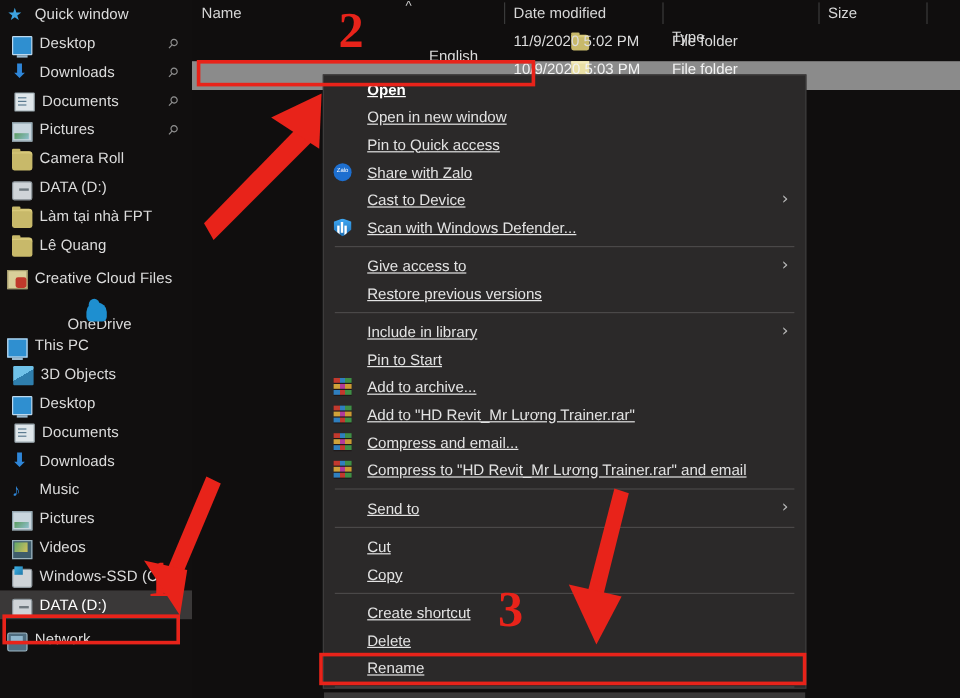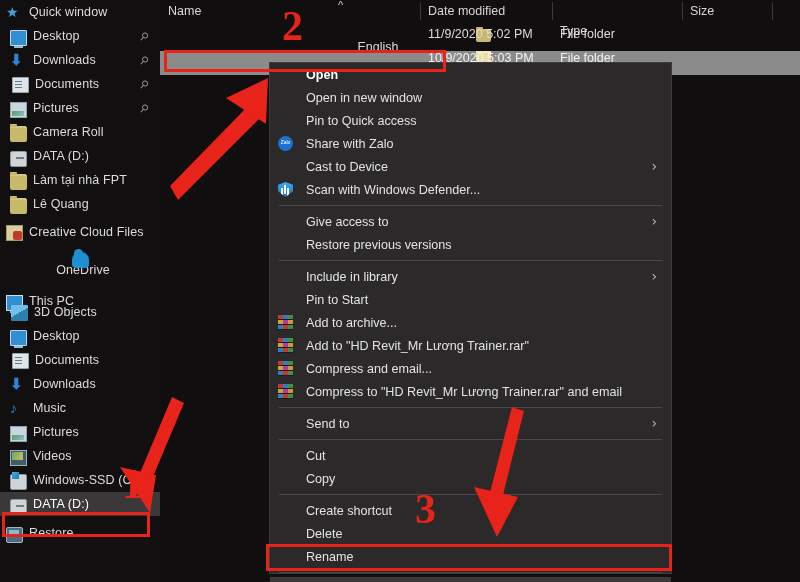--- a/index.html
+++ b/index.html
@@ -91,21 +91,21 @@
   .row .dm { position:absolute; left:268px; }
   .row .tp { position:absolute; left:400px; }
   .row .sz { position:absolute; left:530px; }
 
   
   #ctx {
     position:absolute; left:269px; top:62px; width:403px; height:512px;
     background:#2b2929; border:1px solid #3d3b3b;
     font-size:12.6px; color:#e3e3e3;
   }
-  .mi { position:relative; height:23px; display:flex; align-items:center; padding-left:36px; }
+  .mi { position:relative; height:23px; display:flex; align-items:center; padding-left:36px;text-decoration:underline; }
   .mi.bold { font-weight:bold; color:#ffffff; }
   .mi .mico { position:absolute; left:8px; top:4px; width:15px; height:15px; }
   .mi .chev { position:absolute; right:14px; top:3px; color:#b6b6b6; font-size:14px;
               font-family:"DejaVu Sans", sans-serif; }
   .sep { height:1px; background:#4a4848; margin:4px 9px; }
   .mi.hl { background:#3a3838; }
 
   .zalo { border-radius:50%; background:#1d6fd0; }
   .zalo:after{ content:"Zalo"; position:absolute; left:0; top:3px; width:15px; text-align:center;
                font-size:5px; color:#fff; font-family:"Liberation Sans", sans-serif; }
@@ -175,21 +175,21 @@
         <span class="lbl">Creative Cloud Files</span>
       </div>
       <div class="nav-item lvl1" style="position: absolute; top: 192px; width: 160px;">
         <span class="ico ic-folder"></span>
         <span class="lbl">Lê Quang</span>
       </div>
       <div class="nav-item lvl0" style="position: absolute; top: 248px; width: 160px; flex-direction: column;">
         <span class="ico ic-cloud"></span>
         <span class="lbl">OneDrive</span>
       </div>
-      <div class="nav-item lvl0" style="position: absolute; top: 289px; width: 160px;">
+      <div class="nav-item lvl0" style="position: absolute; top: 276px; width: 160px;">
         <span class="ico ic-pc"></span>
         <span class="lbl">This PC</span>
       </div>
       <div class="nav-item lvl1" style="position: absolute; top: 300px; width: 160px;">
         <span class="ico ic-3d"></span>
         <span class="lbl">3D Objects</span>
       </div>
       <div class="nav-item lvl1" style="position: absolute; top: 324px; width: 160px;">
         <span class="ico ic-monitor"></span>
         <span class="lbl">Desktop</span>
@@ -217,21 +217,21 @@
       <div class="nav-item lvl1" style="position: absolute; top: 468px; width: 160px;">
         <span class="ico ic-win"></span>
         <span class="lbl">Windows-SSD (C:)</span>
       </div>
       <div class="nav-item lvl1" style="position: absolute; top: 492px; width: 160px; background: rgb(58, 56, 56); color: rgb(255, 255, 255);">
         <span class="ico ic-drive"></span>
         <span class="lbl">DATA (D:)</span>
       </div>
       <div class="nav-item lvl0" style="position: absolute; top: 521px; width: 160px;">
         <span class="ico ic-net"></span>
-        <span class="lbl">Restore</span>
+        <span class="lbl">Network</span>
       </div>
     </div>
 
   <div id="list">
     <div id="col-head">
         <div class="col-lbl" style="left: 8px;">Name</div>
         <div class="col-lbl" style="left: 268px;">Date modified</div>
         <div class="col-sep" style="left: 260px;"></div>
         <div class="col-lbl" style="left: 400px; margin-top: 20px;">Type</div>
         <div class="col-sep" style="left: 392px;"></div>

